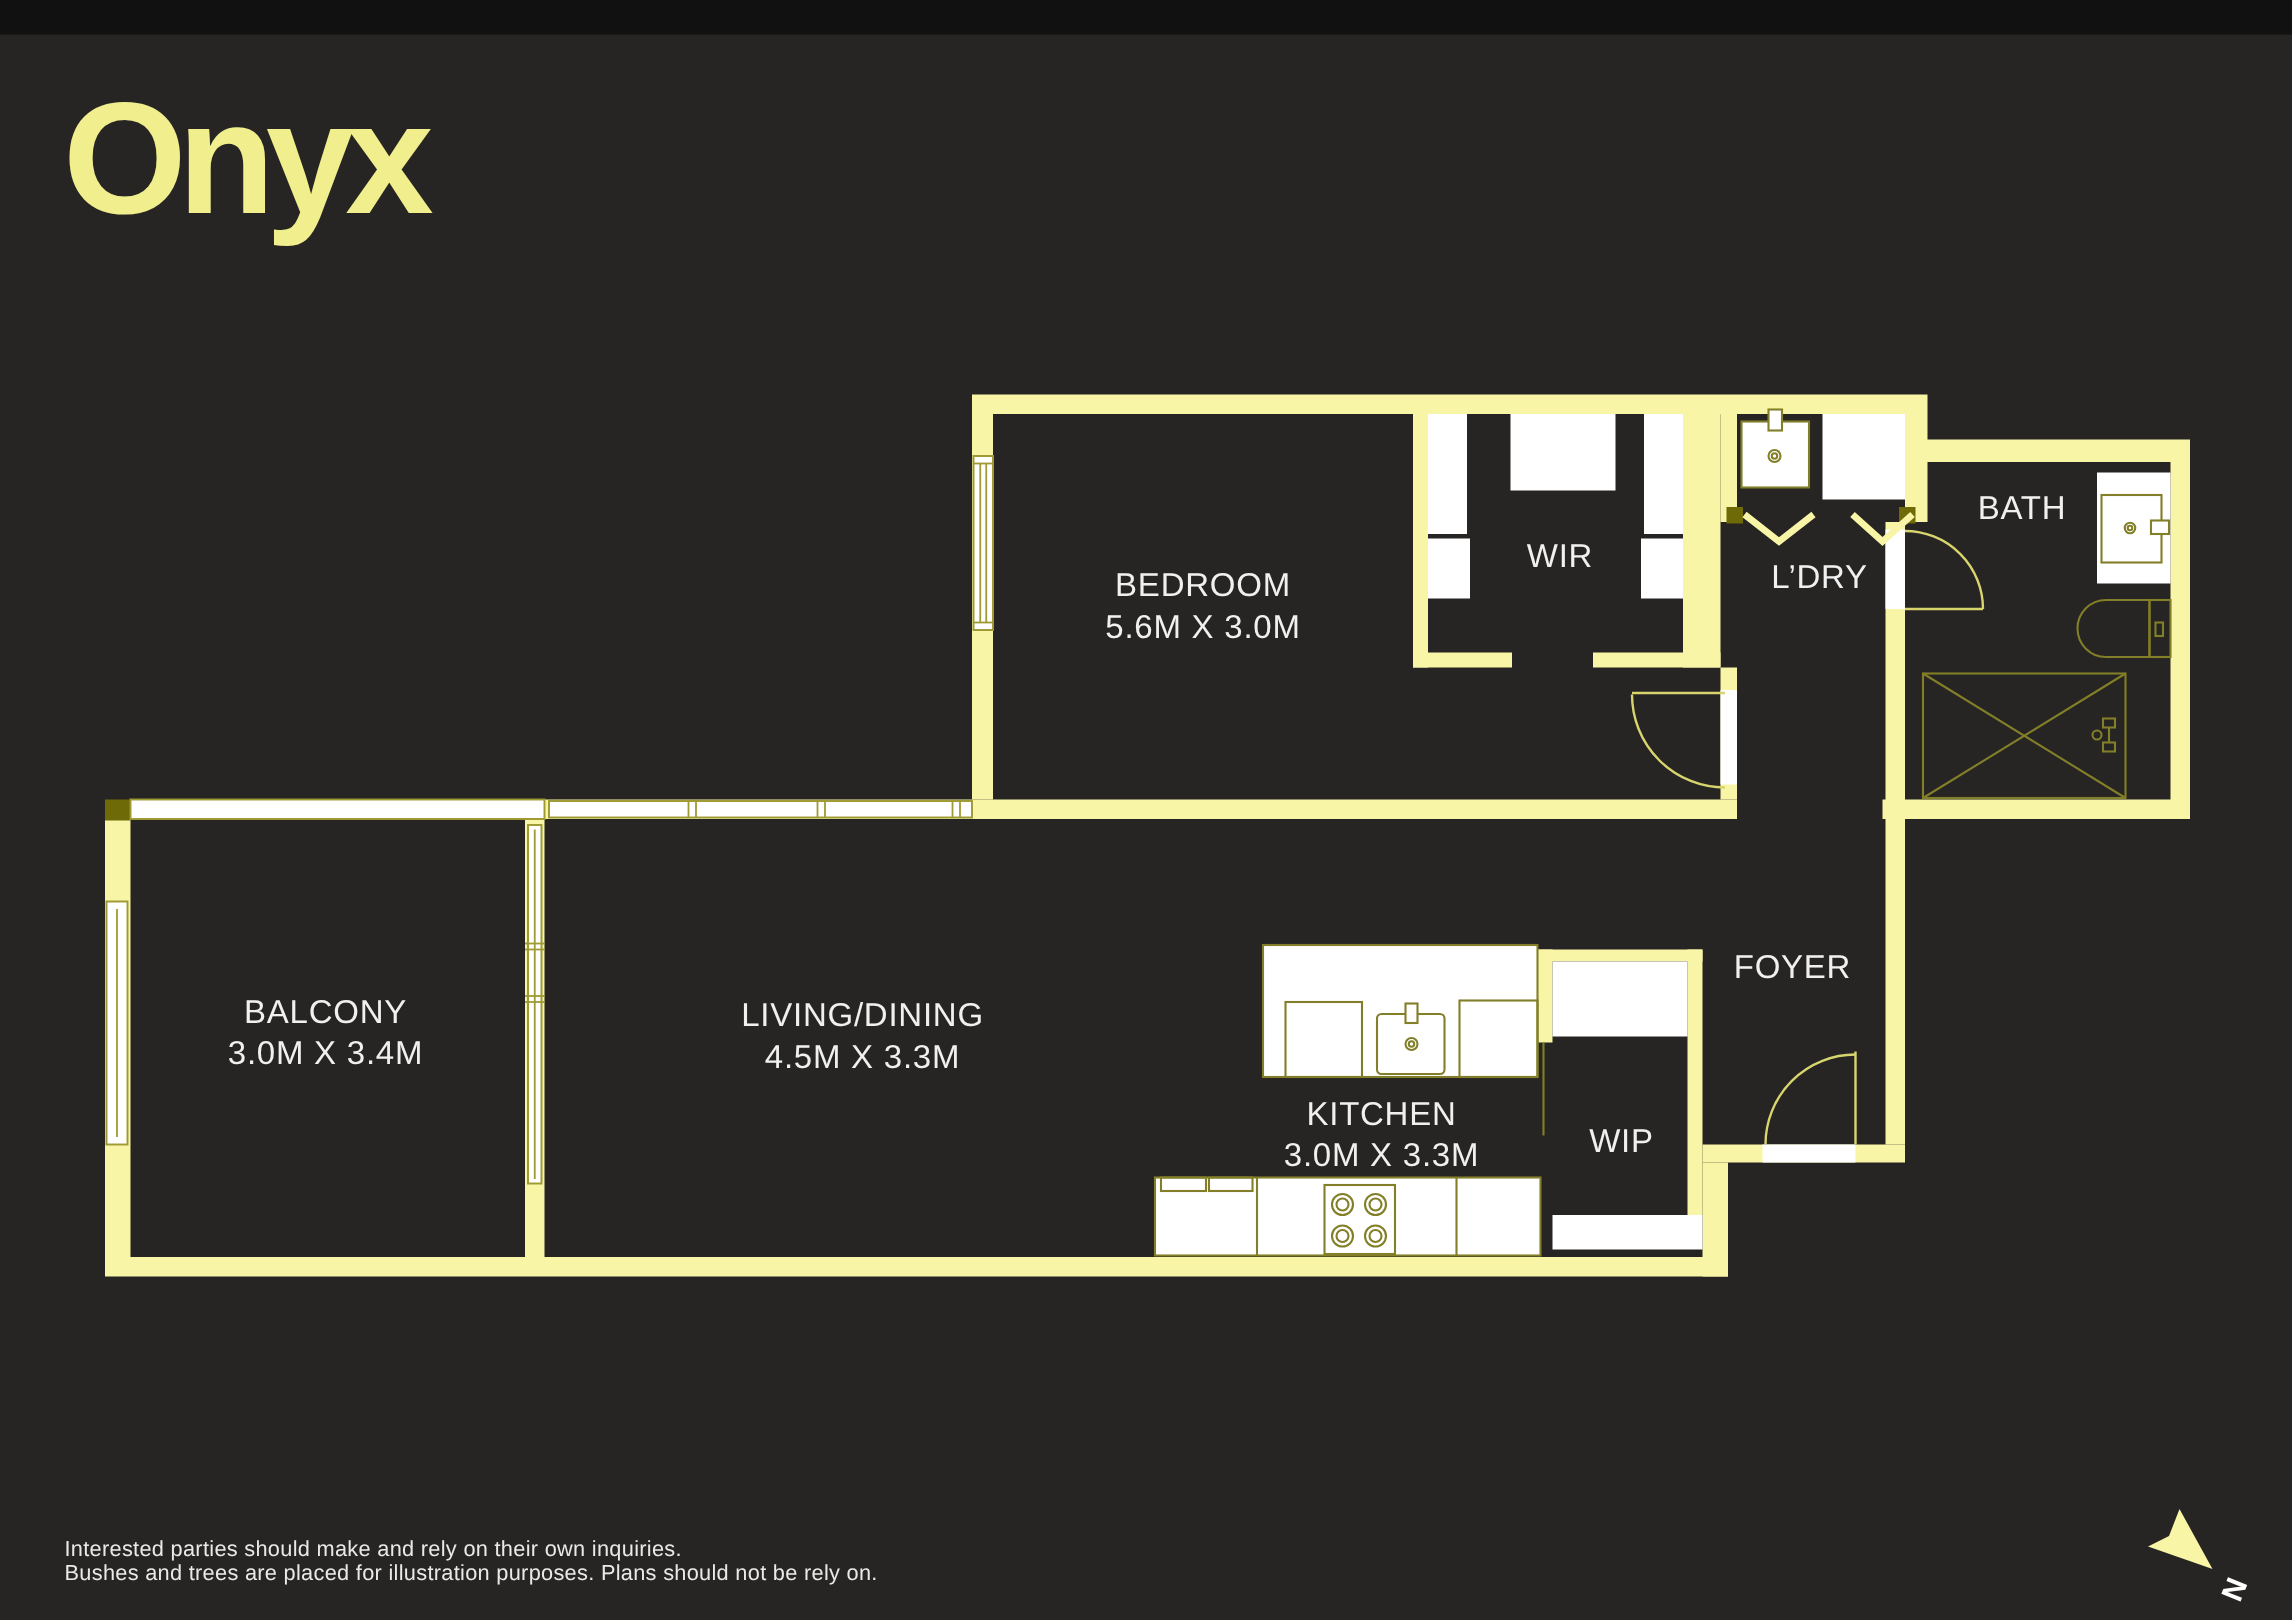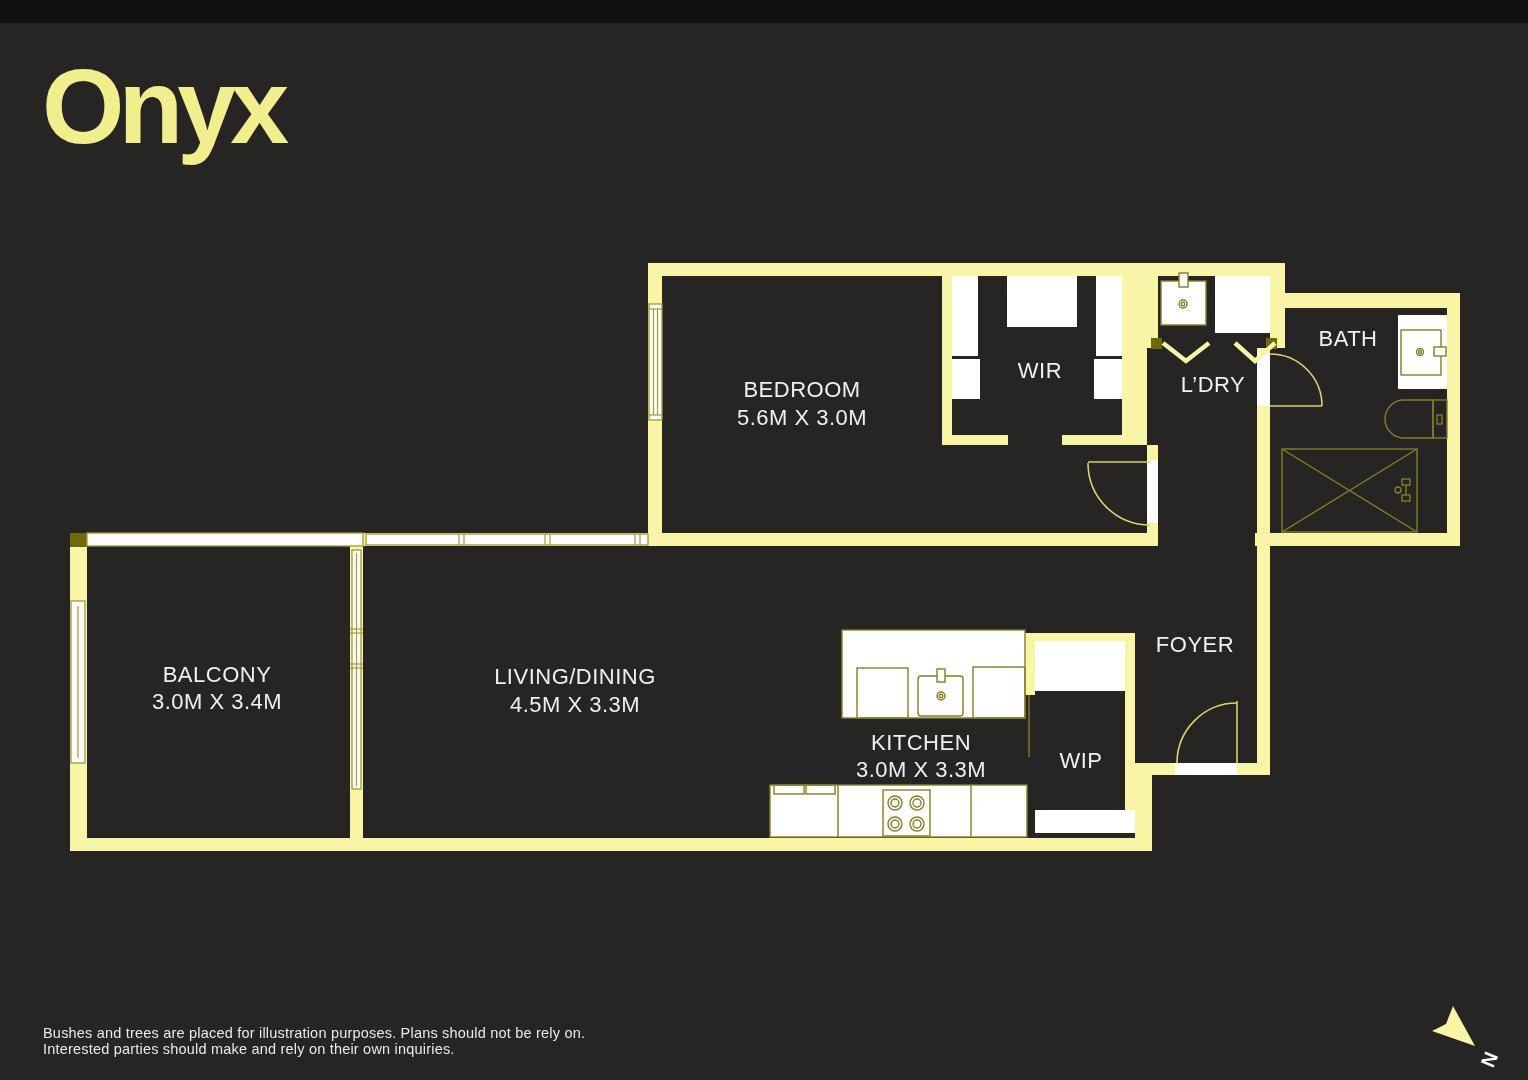--- a/index.html
+++ b/index.html
@@ -224,17 +224,17 @@
       <text class="room" x="1195" y="629">FOYER</text>
     </g>
 
     <g>
       <polygon class="wall" points="1475,1023 1432,1008 1446,1001 1453,983"></polygon>
       <text class="north-n" transform="translate(1488,1036) rotate(112)" dominant-baseline="middle">N</text>
     </g>
   </svg>
 
   <div class="disclaimer">
+    <div>Interested parties should make and rely on their own inquiries.</div>
     <div>Bushes and trees are placed for illustration purposes. Plans should not be rely on.</div>
-    <div>Interested parties should make and rely on their own inquiries.</div>
   </div>
 
 </div>
 
 </body></html>

